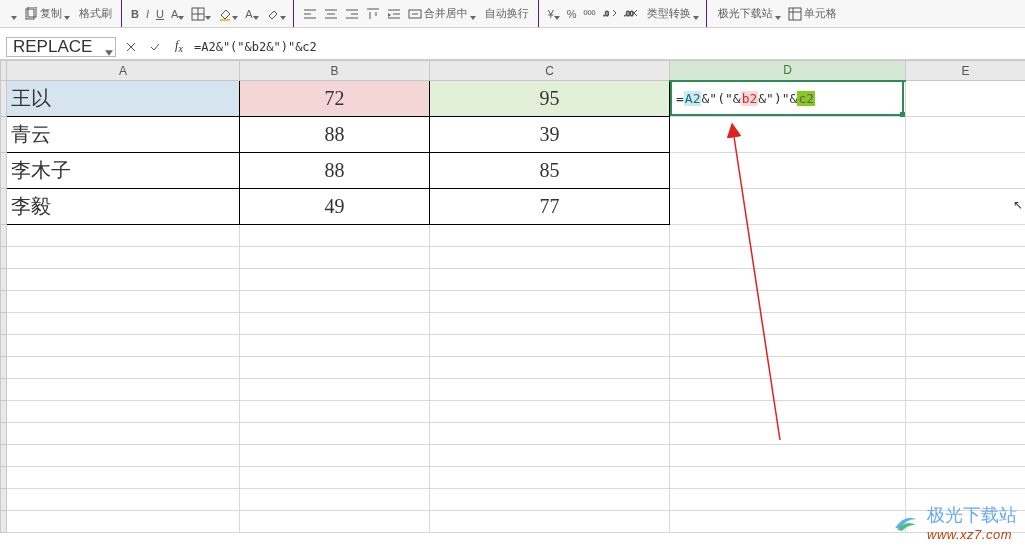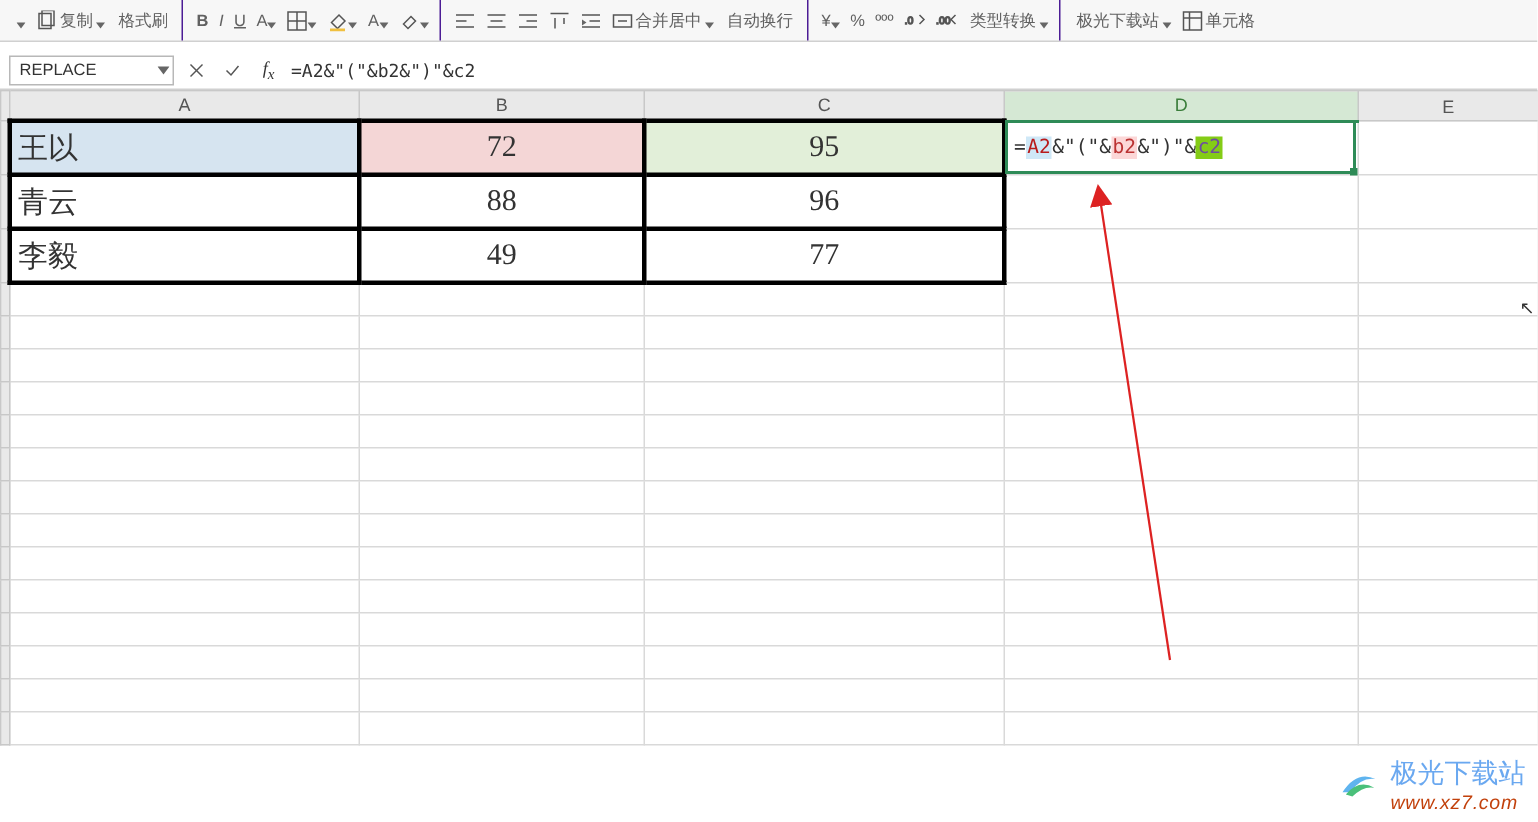--- a/index.html
+++ b/index.html
@@ -42,21 +42,21 @@
     background:#fff;
     margin-top:6px;
   }
   .name-box {
     width: 110px;
     height: 20px;
     border: 1px solid #b8b8b8;
     margin-left: 6px;
     display:flex;align-items:center;
     font-family: Arial, sans-serif;
-    font-size: 11px;
+    font-size: 17px;
     padding-left:6px;
     color:#333;
     position:relative;
   }
   .name-box .dd{position:absolute;right:2px;top:4px;}
   .fb-btn{width:18px;height:18px;display:flex;align-items:center;justify-content:center;cursor:pointer;margin-left:6px;}
   .fb-input{
     flex:1;
     height:20px;
     border:none;
@@ -87,39 +87,39 @@
   .colhead th.active{background:#d5e8d4;color:#3a7d3a;border-bottom:2px solid #2e8b57;}
   td.rowh{
     width:38px;background:#e9e9e9;border:1px solid #c8c8c8;text-align:center;font-size:11px;color:#616161;
   }
   td.cell{
     border:1px solid #d9d9d9;height:36px;font-size:20px;font-family:"SimSun","NSimSun",serif;
     text-align:center;vertical-align:middle;
     padding:0 4px;
   }
   td.cell.nameleft{text-align:left;}
-  td.data-border{border:3px solid #000000;}
+  td.data-border{border:1px solid #000000;}
   td.hA{background:#d6e4f0;}
   td.hB{background:#f4d6d6;}
   td.hC{background:#e2efd9;}
   td.small{height:22px;font-size:13px;}
   td.nob{border-left:1px solid #d9d9d9;border-right:1px solid #d9d9d9;}
 
   
   .sel-cell{
     position:absolute;
     border:2px solid #2e8b57;
     background:#fff;
     font-family: Consolas, monospace;
     font-size:13px;
     display:flex;align-items:center;
     padding-left:4px;
     color:#333;
   }
-  .sel-cell .t-ref1{background:#cfe8f7;color:#b91c1c;padding:0 1px;}
+  .sel-cell .t-ref1{background:#cfe8f7;color:#0f766e;padding:0 1px;}
   .sel-cell .t-ref2{background:#fcd7d7;color:#b33;padding:0 1px;}
   .sel-cell .t-ref3{background:#84cc16;color:#6e4ca0;padding:0 1px;}
   .sel-cell .corner{position:absolute;right:-3px;bottom:-3px;width:5px;height:5px;background:#2e8b57;}
 
   
   .anno-arrow{position:absolute;pointer-events:none;}
 
   
   .watermark{
     position:absolute;right:8px;bottom:6px;
@@ -352,21 +352,29 @@
     <td class="cell hA data-border nameleft">王以</td>
     <td class="cell hB data-border">72</td>
     <td class="cell hC data-border">95</td>
     <td class="cell"></td>
     <td class="cell"></td>
   </tr>
   <tr>
     <td class="rowh"></td>
     <td class="cell data-border nameleft">青云</td>
     <td class="cell data-border">88</td>
-    <td class="cell data-border">96</td>
+    <td class="cell data-border">39</td>
+    <td class="cell"></td>
+    <td class="cell"></td>
+  </tr>
+  <tr>
+    <td class="rowh"></td>
+    <td class="cell data-border nameleft">李木子</td>
+    <td class="cell data-border">88</td>
+    <td class="cell data-border">85</td>
     <td class="cell"></td>
     <td class="cell"></td>
   </tr>
   <tr>
     <td class="rowh"></td>
     <td class="cell data-border nameleft">李毅</td>
     <td class="cell data-border">49</td>
     <td class="cell data-border">77</td>
     <td class="cell"></td>
     <td class="cell"></td>

